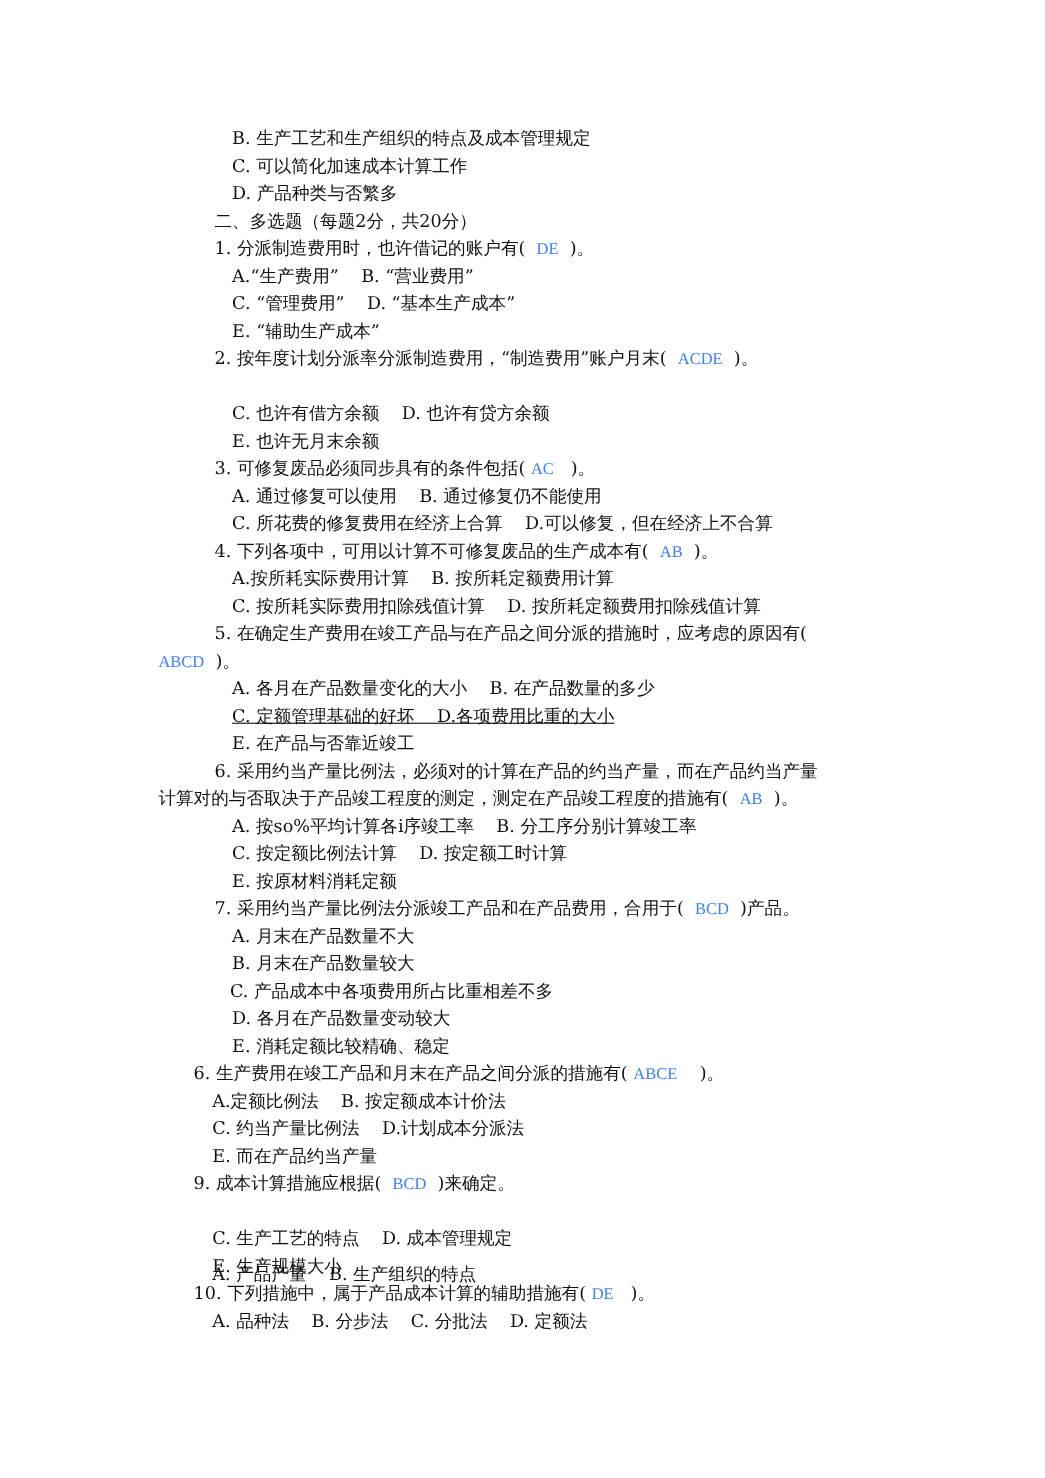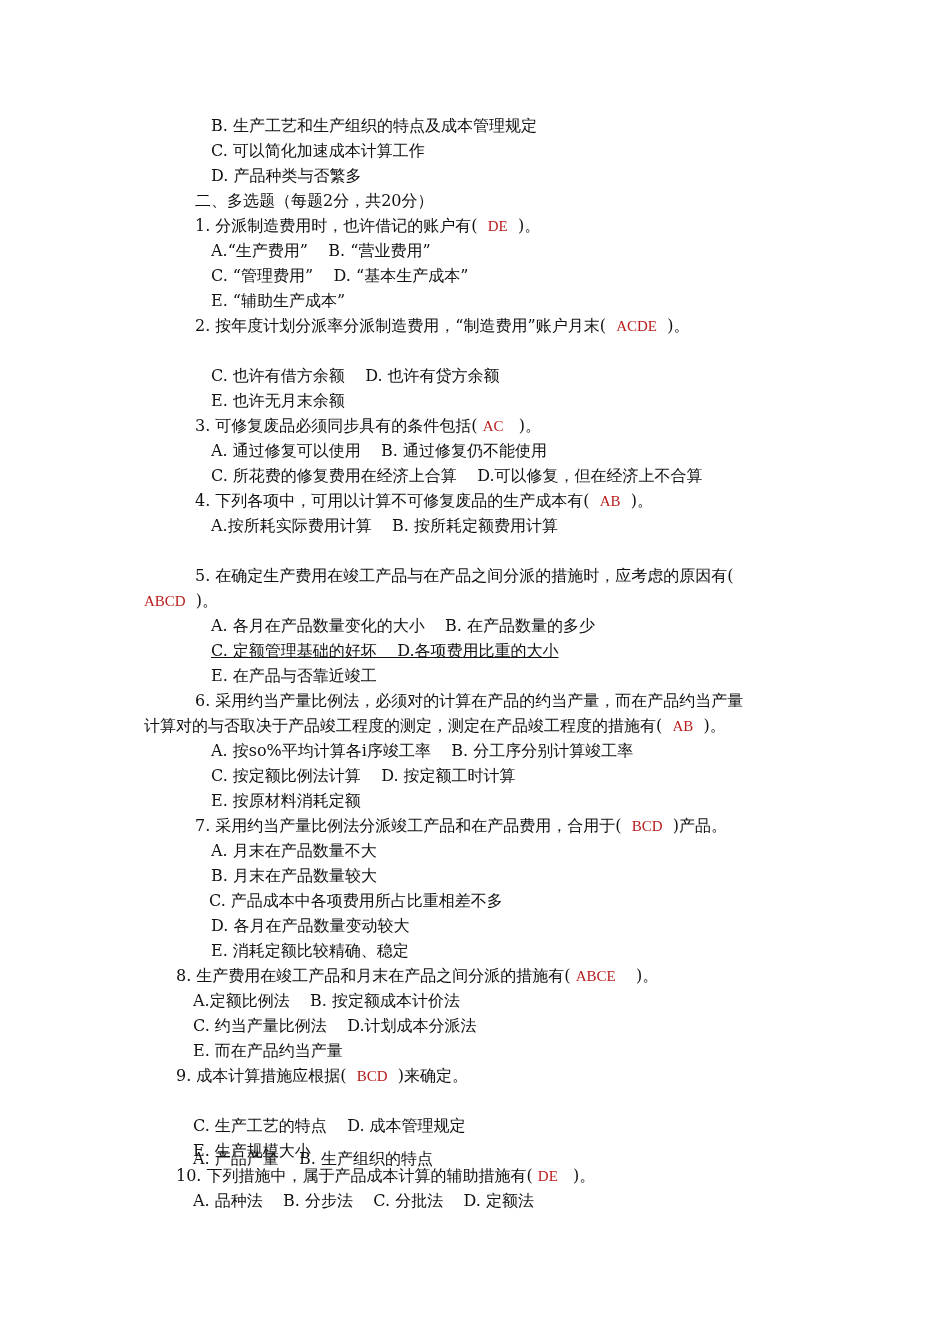--- a/index.html
+++ b/index.html
@@ -1,20 +1,20 @@
 <!DOCTYPE html>
 <html><head>
 <meta charset="utf-8">
 <style>
   html, body { margin: 0; padding: 0; background: #ffffff; }
   body { width: 950px; height: 1344px; position: relative; overflow: hidden;
          font-family: "DejaVu Serif", "Liberation Serif", serif; color: #111; }
   .page { position: absolute; left: 0; top: 0; width: 950px; height: 1344px; }
   .line { position: absolute; white-space: pre; font-size: 16px; line-height: 20px; height: 20px; }
-  .ans { color: #b91c1c; font-family: "Liberation Serif", serif; font-size: 15px; }
+  .ans { color: #3b82f6; font-family: "Liberation Serif", serif; font-size: 15px; }
 </style>
 </head>
 <body>
 
 <div class="page" id="page">
     <div class="line" style="left: 211px; top: 116px;"><span>B. 生产工艺和生产组织的特点及成本管理规定</span><span class="ans"></span><span></span></div>
     <div class="line" style="left: 211px; top: 141px;"><span>C. 可以简化加速成本计算工作</span><span class="ans"></span><span></span></div>
     <div class="line" style="left: 211px; top: 166px;"><span>D. 产品种类与否繁多</span><span class="ans"></span><span></span></div>
     <div class="line" style="left: 195px; top: 191px;"><span>二、多选题（每题2分，共20分）</span><span class="ans"></span><span></span></div>
     <div class="line" style="left: 195px; top: 216px;"><span>1. 分派制造费用时，也许借记的账户有(  </span><span class="ans">DE</span><span>  )。</span></div>
@@ -22,37 +22,38 @@
     <div class="line" style="left: 211px; top: 266px;"><span>C. “管理费用”    D. “基本生产成本”</span><span class="ans"></span><span></span></div>
     <div class="line" style="left: 211px; top: 291px;"><span>E. “辅助生产成本”</span><span class="ans"></span><span></span></div>
     <div class="line" style="left: 195px; top: 316px;"><span>2. 按年度计划分派率分派制造费用，“制造费用”账户月末(  </span><span class="ans">ACDE</span><span>  )。</span></div>
     <div class="line" style="left: 211px; top: 366px;"><span>C. 也许有借方余额    D. 也许有贷方余额</span><span class="ans"></span><span></span></div>
     <div class="line" style="left: 211px; top: 391px;"><span>E. 也许无月末余额</span><span class="ans"></span><span></span></div>
     <div class="line" style="left: 195px; top: 416px;"><span>3. 可修复废品必须同步具有的条件包括( </span><span class="ans">AC</span><span>   )。</span></div>
     <div class="line" style="left: 211px; top: 441px;"><span>A. 通过修复可以使用    B. 通过修复仍不能使用</span><span class="ans"></span><span></span></div>
     <div class="line" style="left: 211px; top: 466px;"><span>C. 所花费的修复费用在经济上合算    D.可以修复，但在经济上不合算</span><span class="ans"></span><span></span></div>
     <div class="line" style="left: 195px; top: 491px;"><span>4. 下列各项中，可用以计算不可修复废品的生产成本有(  </span><span class="ans">AB</span><span>  )。</span></div>
     <div class="line" style="left: 211px; top: 516px;"><span>A.按所耗实际费用计算    B. 按所耗定额费用计算</span><span class="ans"></span><span></span></div>
+    <div class="line" style="left: 211px; top: 541px;"><span>C. 按所耗实际费用扣除残值计算    D. 按所耗定额费用扣除残值计算</span><span class="ans"></span><span></span></div>
     <div class="line" style="left: 195px; top: 566px;"><span>5. 在确定生产费用在竣工产品与在产品之间分派的措施时，应考虑的原因有(</span><span class="ans"></span><span></span></div>
     <div class="line" style="left: 144px; top: 591px;"><span></span><span class="ans">ABCD</span><span>  )。</span></div>
     <div class="line" style="left: 211px; top: 616px;"><span>A. 各月在产品数量变化的大小    B. 在产品数量的多少</span><span class="ans"></span><span></span></div>
     <div class="line" style="left: 211px; top: 641px; text-decoration: underline;"><span>C. 定额管理基础的好坏    D.各项费用比重的大小</span><span class="ans"></span><span></span></div>
     <div class="line" style="left: 211px; top: 666px;"><span>E. 在产品与否靠近竣工</span><span class="ans"></span><span></span></div>
     <div class="line" style="left: 195px; top: 691px;"><span>6. 采用约当产量比例法，必须对的计算在产品的约当产量，而在产品约当产量</span><span class="ans"></span><span></span></div>
     <div class="line" style="left: 144px; top: 716px;"><span>计算对的与否取决于产品竣工程度的测定，测定在产品竣工程度的措施有(  </span><span class="ans">AB</span><span>  )。</span></div>
     <div class="line" style="left: 211px; top: 741px;"><span>A. 按so%平均计算各i序竣工率    B. 分工序分别计算竣工率</span><span class="ans"></span><span></span></div>
     <div class="line" style="left: 211px; top: 766px;"><span>C. 按定额比例法计算    D. 按定额工时计算</span><span class="ans"></span><span></span></div>
     <div class="line" style="left: 211px; top: 791px;"><span>E. 按原材料消耗定额</span><span class="ans"></span><span></span></div>
     <div class="line" style="left: 195px; top: 816px;"><span>7. 采用约当产量比例法分派竣工产品和在产品费用，合用于(  </span><span class="ans">BCD</span><span>  )产品。</span></div>
     <div class="line" style="left: 211px; top: 841px;"><span>A. 月末在产品数量不大</span><span class="ans"></span><span></span></div>
     <div class="line" style="left: 211px; top: 866px;"><span>B. 月末在产品数量较大</span><span class="ans"></span><span></span></div>
     <div class="line" style="left: 209px; top: 891px;"><span>C. 产品成本中各项费用所占比重相差不多</span><span class="ans"></span><span></span></div>
     <div class="line" style="left: 211px; top: 916px;"><span>D. 各月在产品数量变动较大</span><span class="ans"></span><span></span></div>
     <div class="line" style="left: 211px; top: 941px;"><span>E. 消耗定额比较精确、稳定</span><span class="ans"></span><span></span></div>
-    <div class="line" style="left: 176px; top: 966px;"><span>8. 生产费用在竣工产品和月末在产品之间分派的措施有( </span><span class="ans">ABCE</span><span>    )。</span></div>
+    <div class="line" style="left: 176px; top: 966px;"><span>6. 生产费用在竣工产品和月末在产品之间分派的措施有( </span><span class="ans">ABCE</span><span>    )。</span></div>
     <div class="line" style="left: 193px; top: 991px;"><span>A.定额比例法    B. 按定额成本计价法</span><span class="ans"></span><span></span></div>
     <div class="line" style="left: 193px; top: 1016px;"><span>C. 约当产量比例法    D.计划成本分派法</span><span class="ans"></span><span></span></div>
     <div class="line" style="left: 193px; top: 1041px;"><span>E. 而在产品约当产量</span><span class="ans"></span><span></span></div>
     <div class="line" style="left: 176px; top: 1066px;"><span>9. 成本计算措施应根据(  </span><span class="ans">BCD</span><span>  )来确定。</span></div>
     <div class="line" style="left: 193px; top: 1149px;"><span>A. 产品产量    B. 生产组织的特点</span><span class="ans"></span><span></span></div>
     <div class="line" style="left: 193px; top: 1116px;"><span>C. 生产工艺的特点    D. 成本管理规定</span><span class="ans"></span><span></span></div>
     <div class="line" style="left: 193px; top: 1141px;"><span>E. 生产规模大小</span><span class="ans"></span><span></span></div>
     <div class="line" style="left: 176px; top: 1166px;"><span>10. 下列措施中，属于产品成本计算的辅助措施有( </span><span class="ans">DE</span><span>   )。</span></div>
     <div class="line" style="left: 193px; top: 1191px;"><span>A. 品种法    B. 分步法    C. 分批法    D. 定额法</span><span class="ans"></span><span></span></div>
   </div>

